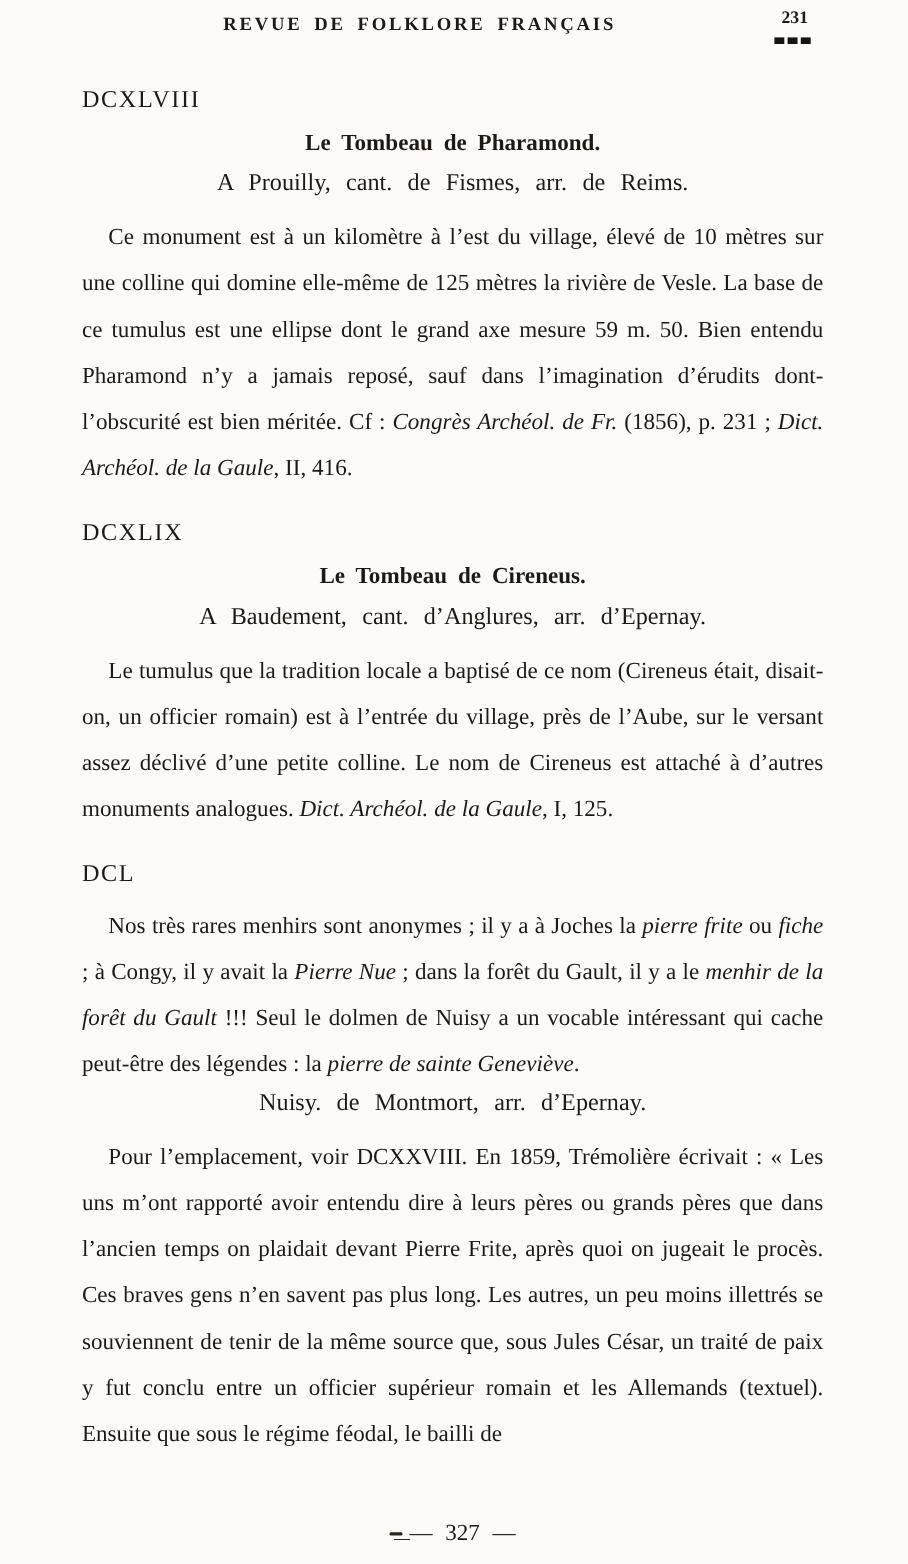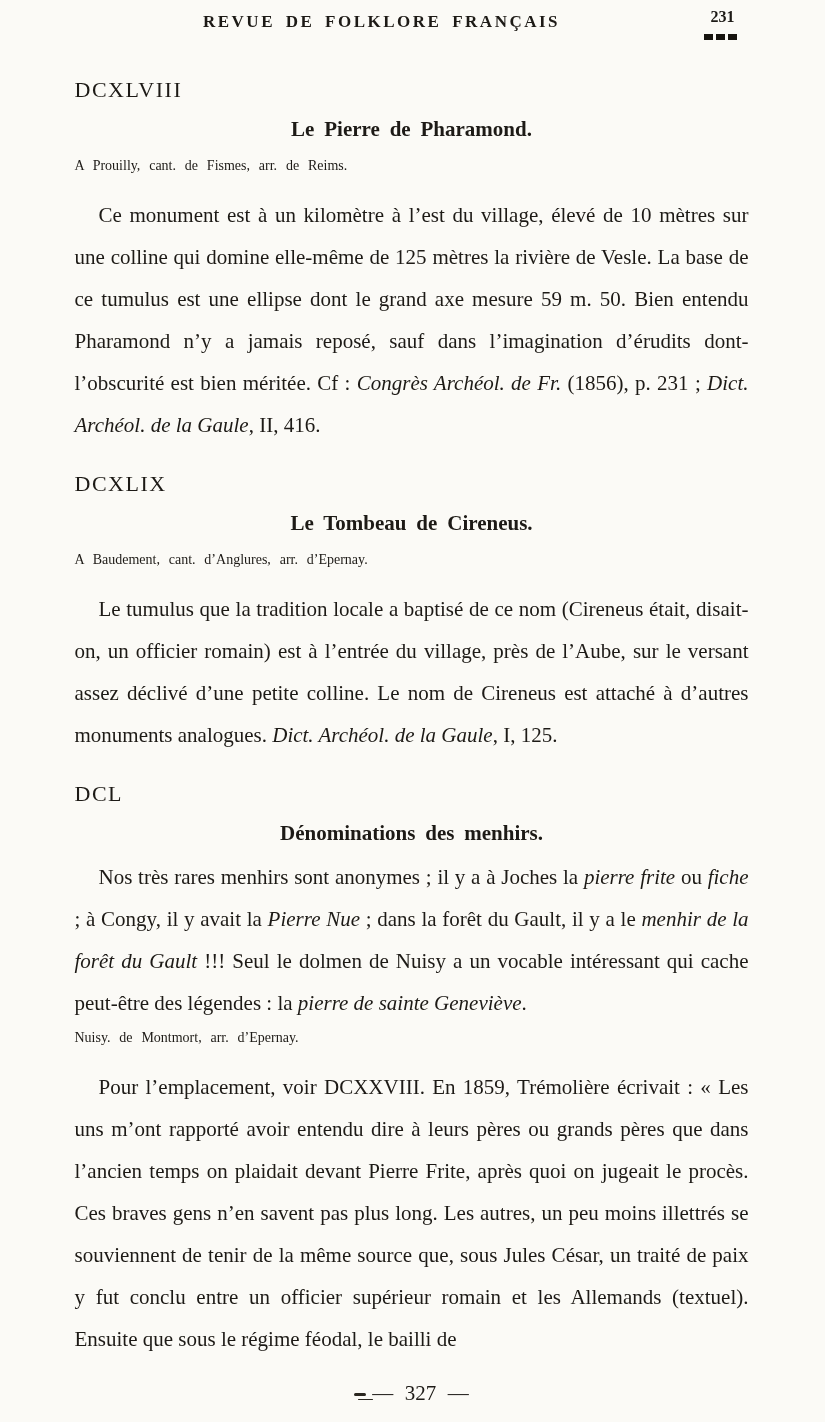--- a/index.html
+++ b/index.html
@@ -68,21 +68,22 @@
   }
   .entry-title {
     font-size: 21px;
     font-weight: bold;
     text-align: center;
     word-spacing: 0.22em;
     margin-bottom: 9px;
     line-height: 27px;
   }
   .entry-subtitle {
-    font-size: 14px;
+    font-size: 22px;
+    text-align: center;
     word-spacing: 0.38em;
     margin-bottom: 15px;
     line-height: 27px;
   }
   .entry-text {
     font-size: 21px;
     line-height: 42px;
     text-align: justify;
     text-indent: 24px;
   }
@@ -118,35 +119,34 @@
     <div class="page-number">231</div>
     <div class="ink-mark">
         <span></span>
         <span></span>
         <span></span>
       </div>
   </header>
 
   <section class="entry">
     <h2 class="entry-number">DCXLVIII</h2>
-    <h3 class="entry-title">Le Pierre de Pharamond.</h3>
+    <h3 class="entry-title">Le Tombeau de Pharamond.</h3>
     <p class="entry-subtitle">A Prouilly, cant. de Fismes, arr. de Reims.</p>
     <p class="entry-text"><span>Ce monument est à un kilomètre à l’est du village, élevé de 10 mètres sur une colline qui domine elle-même de 125 mètres la rivière de Vesle. La base de ce tumulus est une ellipse dont le grand axe mesure 59 m. 50. Bien entendu Pharamond n’y a jamais reposé, sauf dans l’imagination d’érudits dont-l’obscurité est bien méritée. Cf : </span><span class="italic">Congrès Archéol. de Fr.</span><span> (1856), p. 231 ; </span><span class="italic">Dict. Archéol. de la Gaule</span><span>, II, 416.</span></p>
   </section>
 
   <section class="entry">
     <h2 class="entry-number">DCXLIX</h2>
     <h3 class="entry-title">Le Tombeau de Cireneus.</h3>
     <p class="entry-subtitle">A Baudement, cant. d’Anglures, arr. d’Epernay.</p>
     <p class="entry-text"><span>Le tumulus que la tradition locale a baptisé de ce nom (Cireneus était, disait-on, un officier romain) est à l’entrée du village, près de l’Aube, sur le versant assez déclivé d’une petite colline. Le nom de Cireneus est attaché à d’autres monuments analogues. </span><span class="italic">Dict. Archéol. de la Gaule</span><span>, I, 125.</span></p>
   </section>
 
   <section class="entry">
     <h2 class="entry-number">DCL</h2>
-    <h3 class="entry-title">Dénominations des menhirs.</h3>
     <p class="entry-text"><span>Nos très rares menhirs sont anonymes ; il y a à Joches la </span><span class="italic">pierre frite</span><span> ou </span><span class="italic">fiche</span><span> ; à Congy, il y avait la </span><span class="italic">Pierre Nue</span><span> ; dans la forêt du Gault, il y a le </span><span class="italic">menhir de la forêt du Gault</span><span> !!! Seul le dolmen de Nuisy a un vocable intéressant qui cache peut-être des légendes : la </span><span class="italic">pierre de sainte Geneviève</span><span>.</span></p>
   </section>
 
   <section class="entry">
     <p class="entry-subtitle">Nuisy. de Montmort, arr. d’Epernay.</p>
     <p class="entry-text"><span>Pour l’emplacement, voir DCXXVIII. En 1859, Trémolière écrivait : « Les uns m’ont rapporté avoir entendu dire à leurs pères ou grands pères que dans l’ancien temps on plaidait devant Pierre Frite, après quoi on jugeait le procès. Ces braves gens n’en savent pas plus long. Les autres, un peu moins illettrés se souviennent de tenir de la même source que, sous Jules César, un traité de paix y fut conclu entre un officier supérieur romain et les Allemands (textuel). Ensuite que sous le régime féodal, le bailli de</span></p>
   </section>
 
   <footer class="page-footer">
     <span class="ink-speck"></span><span>— 327 —</span>

